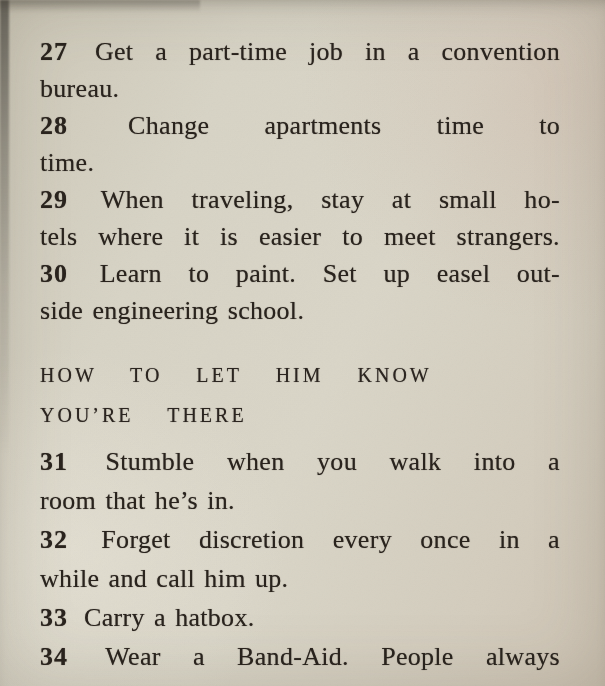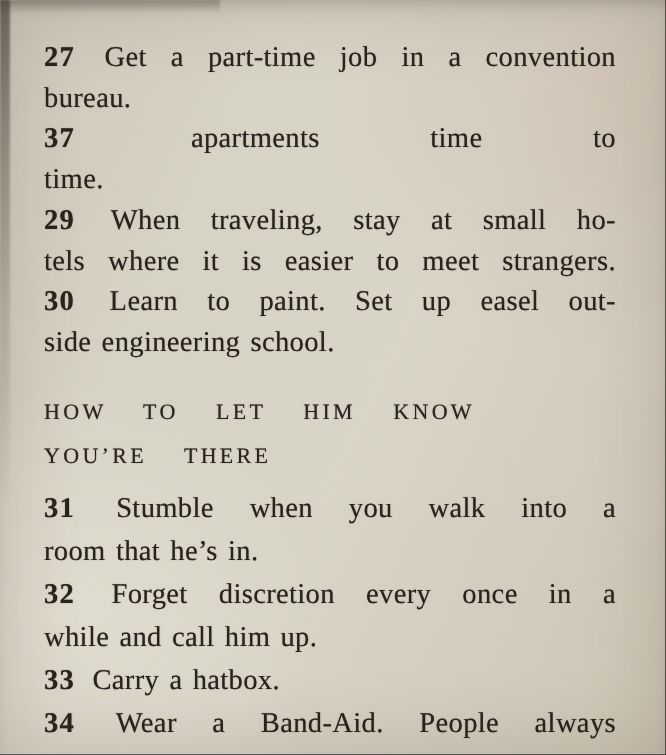--- a/index.html
+++ b/index.html
@@ -115,21 +115,22 @@
           <span class="w">Get</span>
           <span class="w">a</span>
           <span class="w">part-time</span>
           <span class="w">job</span>
           <span class="w">in</span>
           <span class="w">a</span>
           <span class="w">convention</span>
         </div>
         <div class="line"><span class="rest">bureau.</span></div>
         <div class="line justify">
-          <span class="num">37</span>
+          <span class="num">28</span>
+          <span class="w">Change</span>
           <span class="w">apartments</span>
           <span class="w">time</span>
           <span class="w">to</span>
         </div>
         <div class="line"><span class="rest">time.</span></div>
         <div class="line justify">
           <span class="num">29</span>
           <span class="w">When</span>
           <span class="w">traveling,</span>
           <span class="w">stay</span>

